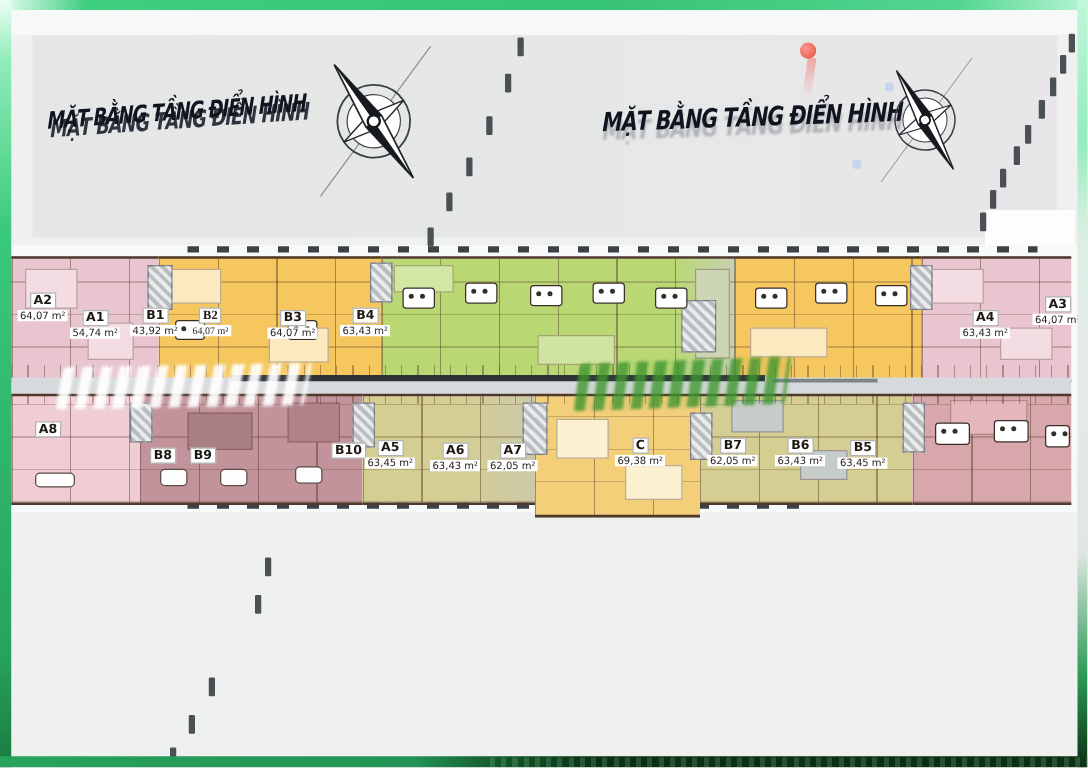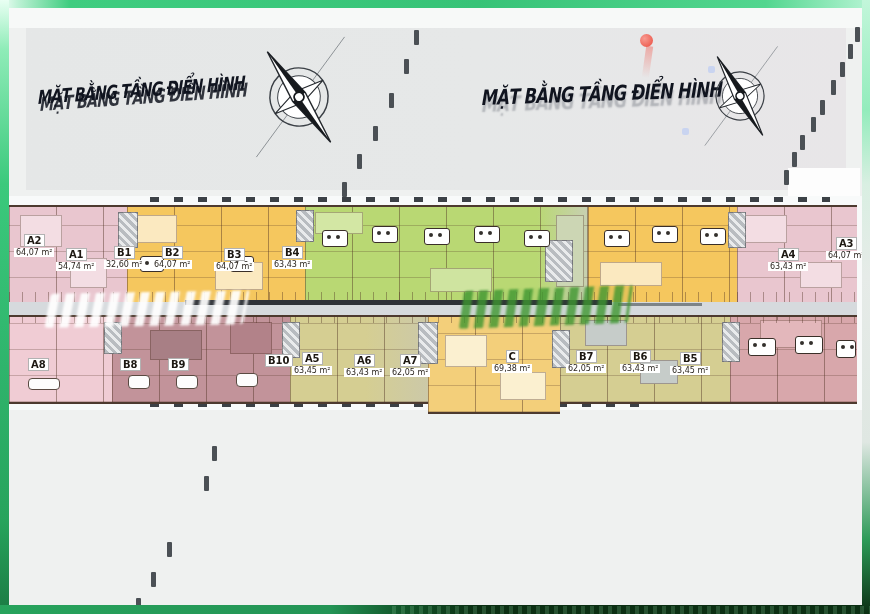--- a/index.html
+++ b/index.html
@@ -206,52 +206,52 @@
   <div class="chip" style="left:14px;top:234px;">
     <span class="code">A2</span>
     <span class="area">64,07 m²</span>
   </div>
   <div class="chip" style="left:56px;top:248px;">
     <span class="code">A1</span>
     <span class="area">54,74 m²</span>
   </div>
   <div class="chip" style="left:104px;top:246px;">
     <span class="code">B1</span>
-    <span class="area">32,60 m²</span>
-  </div>
-  <div class="chip" style="left:152px;top:246px;">
+    <span class="area">43,92 m²</span>
+  </div>
+  <div class="chip" style="left:152px;top:246px;font-family:Liberation Serif, serif;">
     <span class="code">B2</span>
     <span class="area">64,07 m²</span>
   </div>
   <div class="chip" style="left:214px;top:248px;">
     <span class="code">B3</span>
     <span class="area">64,07 m²</span>
   </div>
   <div class="chip" style="left:272px;top:246px;">
     <span class="code">B4</span>
     <span class="area">63,43 m²</span>
   </div>
   <div class="chip" style="left:768px;top:248px;">
     <span class="code">A4</span>
     <span class="area">63,43 m²</span>
   </div>
   <div class="chip" style="left:826px;top:237px;">
     <span class="code">A3</span>
     <span class="area">64,07 m²</span>
   </div>
 
-  <div class="chip" style="left:28px;top:358px;">
+  <div class="chip" style="left:28px;top:337px;">
     <span class="code">A8</span>
 
   </div>
   <div class="chip" style="left:120px;top:358px;">
     <span class="code">B8</span>
 
   </div>
-  <div class="chip" style="left:168px;top:358px;">
+  <div class="chip" style="left:152px;top:358px;">
     <span class="code">B9</span>
 
   </div>
   <div class="chip" style="left:222px;top:354px;margin-left:43px;">
     <span class="code">B10</span>
 
   </div>
   <div class="chip" style="left:292px;top:352px;">
     <span class="code">A5</span>
     <span class="area">63,45 m²</span>

